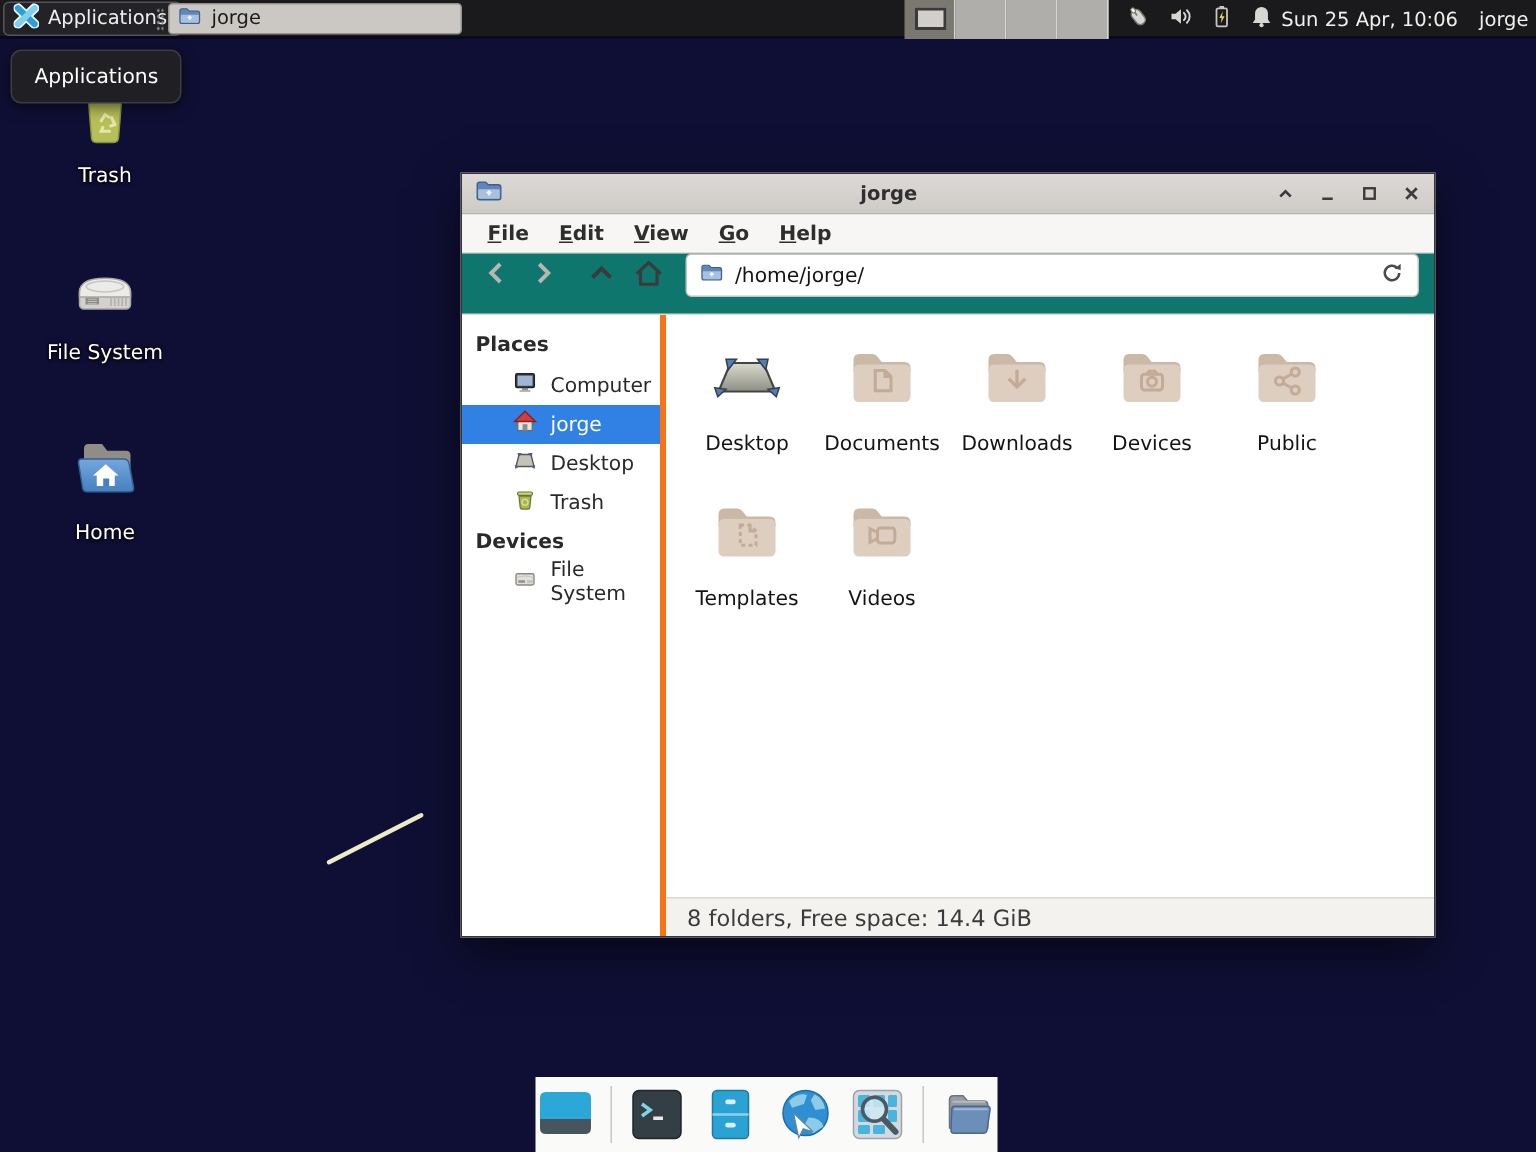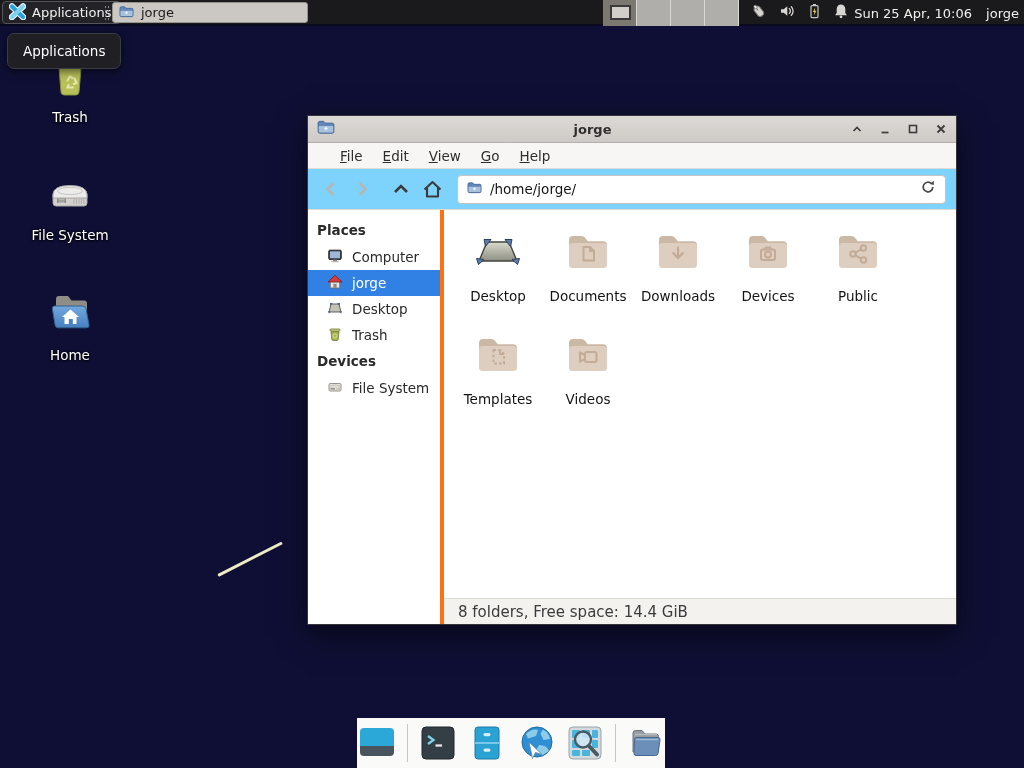--- a/index.html
+++ b/index.html
@@ -27,31 +27,31 @@
   .desk-icon { position:absolute; width:96px; display:flex; flex-direction:column; align-items:center; z-index:10; }
   .desk-icon .lbl { margin-top:7px; color:#fff; font-size:13.5px; text-shadow:0 1px 2px #000, 0 0 3px #000; }
   .scratch-line { position:absolute; left:218px; top:574px; width:72px; height:3px; background:#eeecc4; transform:rotate(-27deg); transform-origin:left center; border-radius:2px; }
 
   
   .window { position:absolute; left:307px; top:115px; width:650px; height:510px; background:#f7f6f4; border:1px solid #35353b; box-shadow:0 10px 28px rgba(0,0,0,.55); display:flex; flex-direction:column; z-index:20; }
   .titlebar { height:27px; background:linear-gradient(#ddd9d6,#cecbc7); border-bottom:1px solid #b4b1ad; display:flex; align-items:center; padding:0 9px; }
   .title { flex:1; text-align:center; font-weight:bold; font-size:13px; color:#2f2f2f; }
   .controls { display:flex; align-items:center; gap:15px; }
   .ctrl { width:13px; height:13px; display:flex; align-items:center; justify-content:center; }
-  .menubar { height:26px; background:#f7f6f4; border-bottom:1px solid #dedad6; display:flex; align-items:center; padding:0 22px; }
+  .menubar { height:26px; background:#f7f6f4; border-bottom:1px solid #dedad6; display:flex; align-items:center; padding:0 7px;font-weight:bold; }
   .menu-item { display:inline-block; padding:4px 10px; font-size:13.5px; color:#2e2e2e; }
   .menu-item::first-letter { text-decoration:underline; }
-  .toolbar { height:41px; background:#7dd3fc; border-bottom:1px solid #dedad6; display:flex; align-items:center; padding:0 10px; gap:5px; }
+  .toolbar { height:41px; background:#0f766e; border-bottom:1px solid #dedad6; display:flex; align-items:flex-start; padding:0 10px; gap:5px; }
   .navbtn { width:26px; height:26px; display:flex; align-items:center; justify-content:center; }
   .pathbar { flex:1; height:29px; margin-left:7px; background:#fff; border:1px solid #c6c3be; border-radius:4px; display:flex; align-items:center; gap:8px; padding:0 9px; }
   .pathtext { flex:1; font-size:13.5px; color:#141414; }
   .win-body { flex:1; display:flex; overflow:hidden; }
   .sidebar { width:136px; background:#fff; border-right:4px solid #f97316; padding-top:7px; }
   .side-header { padding:5px 9px 6px; font-weight:bold; font-size:13.5px; color:#2a2a2a; }
-  .side-item { height:26px; display:flex; align-items:center; gap:9px; padding-left:19px; font-size:13.5px; color:#2a2a2a; }
+  .side-item { height:26px; display:flex; align-items:center; gap:9px; padding-left:34px; font-size:13.5px; color:#2a2a2a; }
   .side-item.selected { background:#3180e4; color:#fff; }
   .main-pane { flex:1; position:relative; background:#fff; }
   .files { position:absolute; left:9px; top:16px; display:grid; grid-template-columns:repeat(5,90px); row-gap:25px; }
   .fcell { width:90px; display:flex; flex-direction:column; align-items:center; }
   .fcell .lbl { margin-top:10px; font-size:13.5px; color:#141414; }
   .statusbar { position:absolute; left:0; right:0; bottom:0; height:26px; background:#f3f2ef; border-top:1px solid #dcd8d4; display:flex; align-items:center; padding-left:14px; font-size:15px; color:#3b3b3b; }
 
   
   .debian { position:absolute; left:452px; top:659px; display:flex; color:#fff; font-family:"DejaVu Serif", serif; font-size:41px; letter-spacing:-1px; z-index:5; }
   .debian .dot { position:absolute; left:65px; top:3px; width:8px; height:8px; background:#ce2b47; transform:rotate(45deg); }

